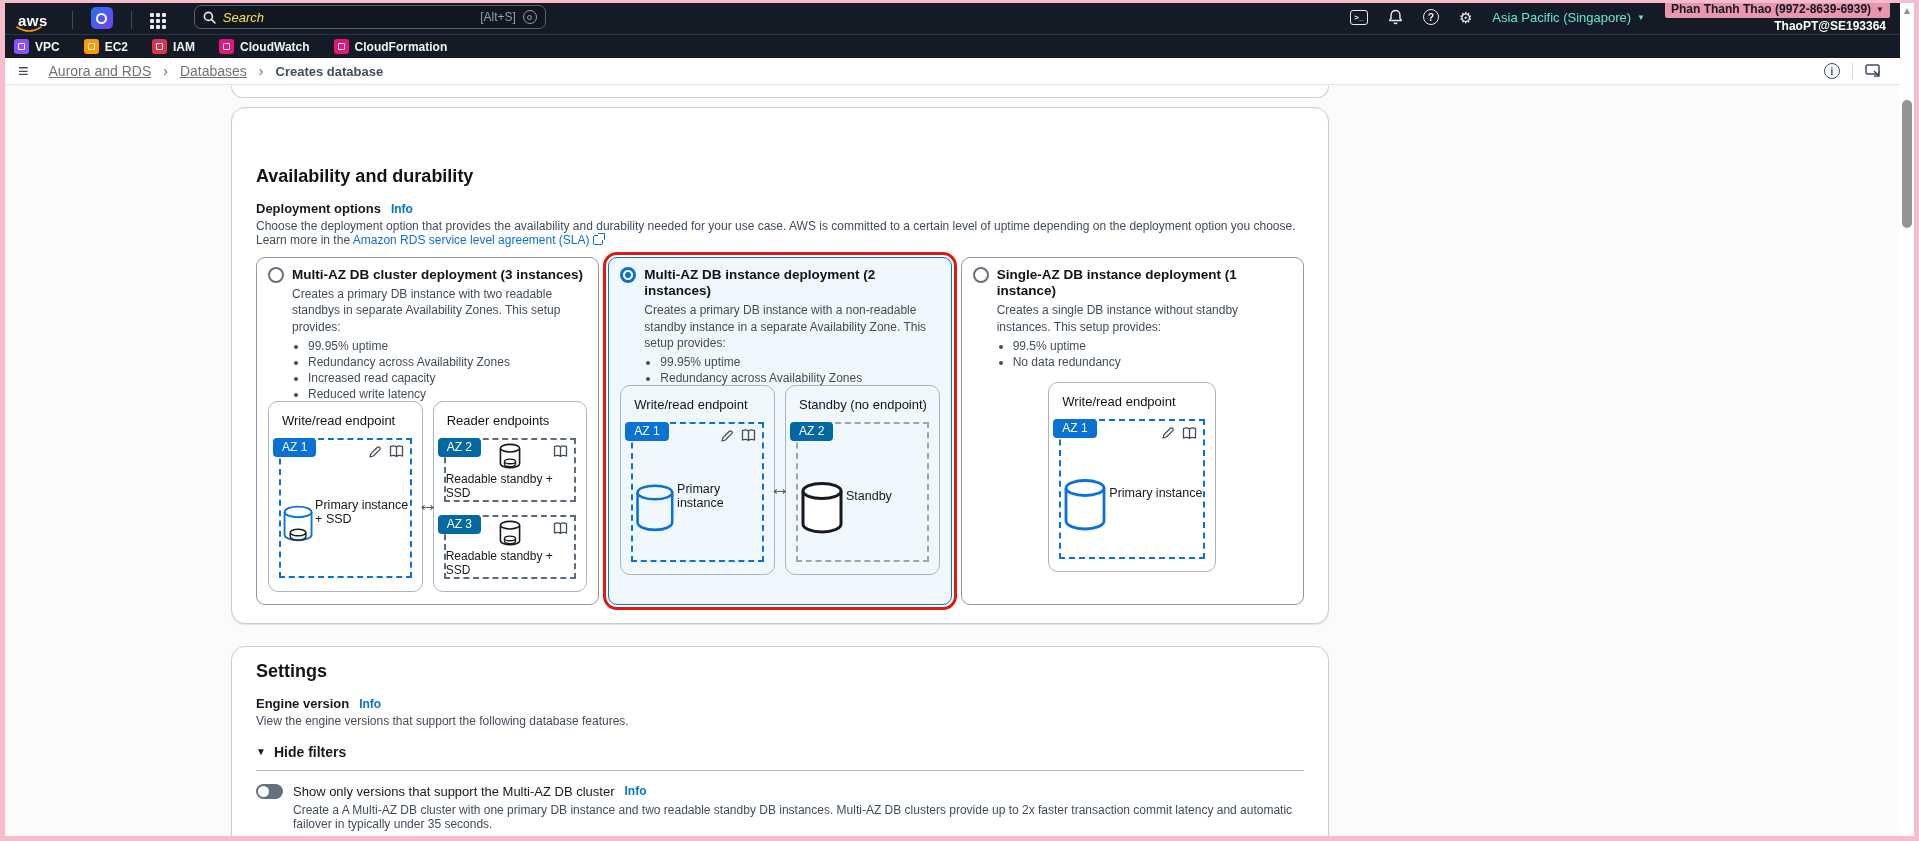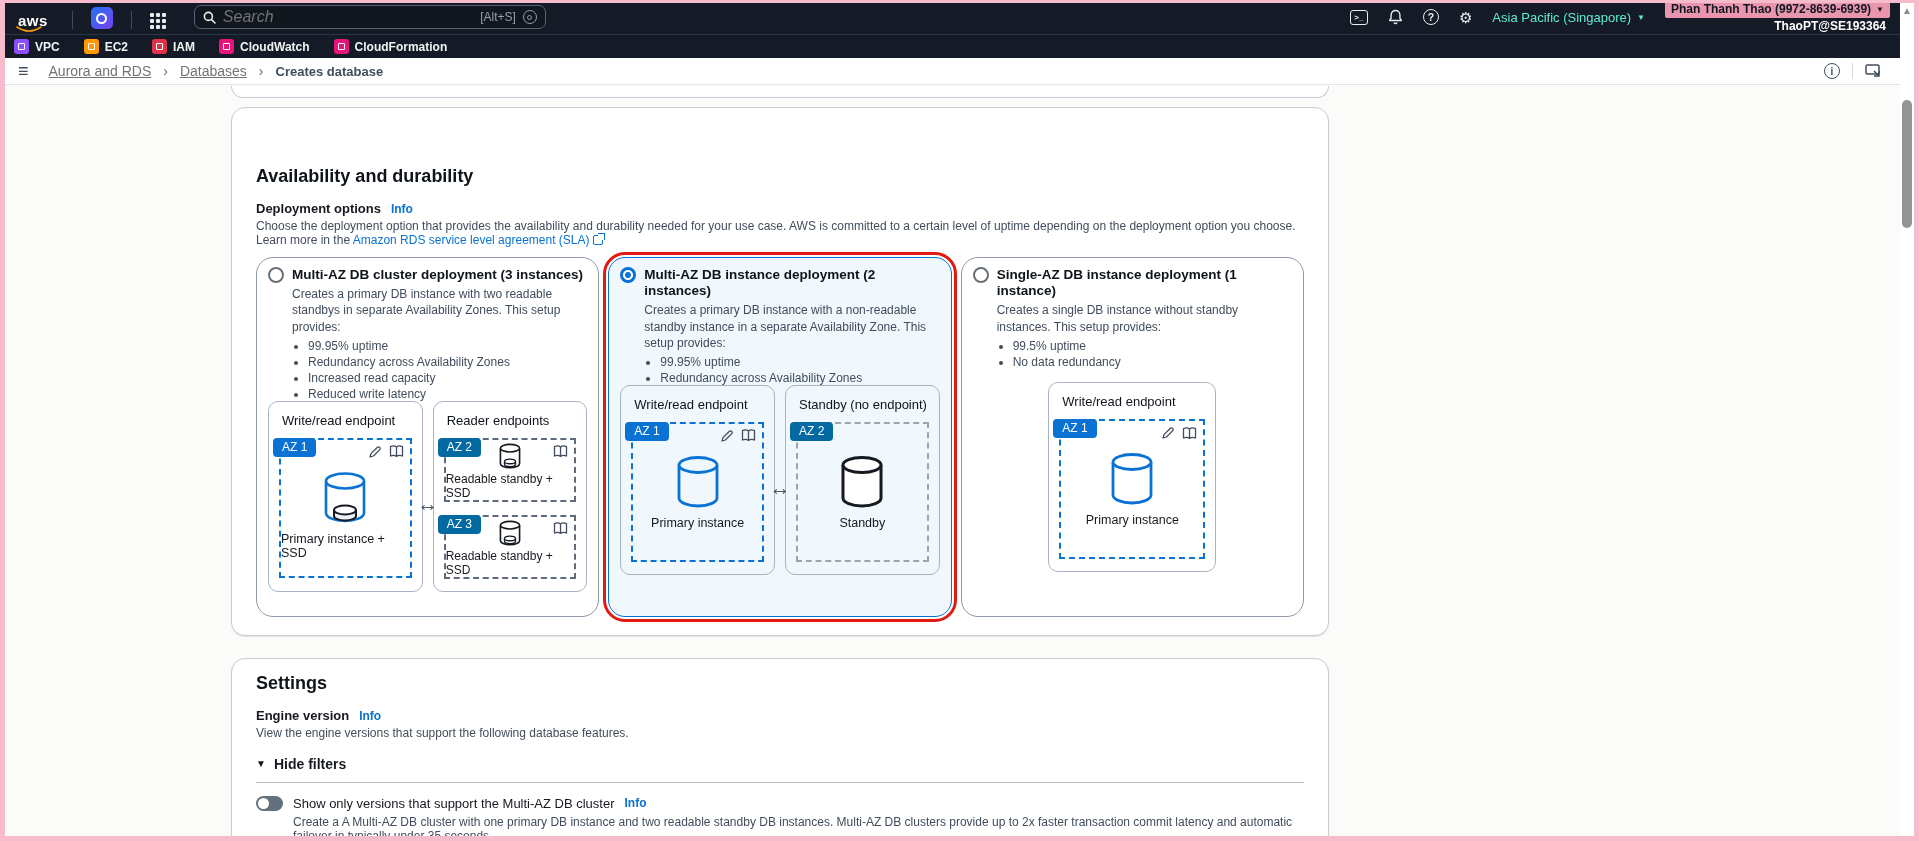--- a/index.html
+++ b/index.html
@@ -15,21 +15,21 @@
   .aws-logo svg { position:absolute; left:4px; bottom:-4px; }
   .nav-div { width:1px; height:18px; background:#3f4b5c; }
   .q-icon { width:22px; height:22px; border-radius:5px; background:linear-gradient(135deg,#2074f1,#7a3ff2);
             display:flex; align-items:center; justify-content:center; }
   .q-icon span { width:11px; height:11px; border:2px solid #fff; border-radius:50%; display:block; }
   .grid-icon { display:grid; grid-template-columns:repeat(3,4px); grid-gap:2px; }
   .grid-icon i { width:4px; height:4px; background:#e9ebed; border-radius:1px; }
   .searchbox { margin-left:10px; width:352px; height:24px; background:#10171f; border:1px solid #56646f;
                border-radius:7px; display:flex; align-items:center; padding:0 8px; gap:7px; }
   .searchbox .mag { flex:none; }
-  .search-ph { color:#737373; font-style:italic; font-size:16px; flex:1; }
+  .search-ph { color:#fde047; font-style:italic; font-size:13px; flex:1; }
   .search-kbd { color:#95a0ab; font-size:12px; }
   .search-q { width:14px; height:14px; border:1.5px solid #95a0ab; border-radius:50%; display:flex;
               align-items:center; justify-content:center; }
   .search-q span { width:5px; height:5px; border:1.5px solid #95a0ab; border-radius:50%; display:block; }
   .nav-right { margin-left:auto; display:flex; align-items:center; gap:20px; }
   .nav-ic { color:#e9ebed; font-size:15px; line-height:1; display:flex; align-items:center; }
   .term-ic { width:18px; height:15px; border:1.5px solid #e9ebed; border-radius:3px; color:#e9ebed;
              font-size:8px; display:flex; align-items:center; justify-content:center; font-weight:700; }
   .help-ic { width:16px; height:16px; border:1.5px solid #e9ebed; border-radius:50%; color:#e9ebed;
              font-size:11px; display:flex; align-items:center; justify-content:center; font-weight:700; }
@@ -71,39 +71,39 @@
   .info-link { color:#0972d3; font-size:12px; font-weight:700; }
   .field-desc { font-size:12px; color:#414d5c; margin-top:3px; }
   .field-desc .lnk { color:#0972d3; }
   .ext-ic { display:inline-block; width:10px; height:10px; border:1.2px solid #0972d3; border-radius:2px;
             position:relative; margin-left:3px; vertical-align:-1px; }
   .ext-ic:after { content:""; position:absolute; right:-3px; top:-3px; width:6px; height:6px;
                   border-top:1.2px solid #0972d3; border-right:1.2px solid #0972d3; background:#fff; }
 
   
   .options-row { display:grid; grid-template-columns:1fr 1fr 1fr; gap:9px; margin-top:10px; }
-  .opt { border:1px solid #8d99a8; border-radius:17px; background:#fff; padding:9px 11px 24px; position:relative; }
+  .opt { border:1px solid #8d99a8; border-radius:9px; background:#fff; padding:9px 11px 12px; position:relative; }
   .opt.selected { background:#f0f7fd; border-color:#0972d3; outline:3px solid #e01a11; outline-offset:2px; }
   .opt-head { display:flex; gap:8px; }
   .radio { flex:none; width:16px; height:16px; border-radius:50%; border:2px solid #687078; background:#fff; margin-top:0; }
   .radio.checked { border:none;
       background:radial-gradient(circle at 50% 50%, #0972d3 0 2.6px, #ffffff 3.4px 4.6px, #0972d3 5.4px 100%); }
   .opt-title { font-size:13.5px; font-weight:700; color:#0f141a; line-height:1.2; }
   .opt-body { min-height:80px; }
   .opt-desc { font-size:12px; color:#414d5c; line-height:1.35; margin:3px 0 0 24px; }
   .opt-bullets { margin:4px 0 0 26px; padding-left:14px; font-size:12px; color:#414d5c; }
   .opt-bullets li { margin-top:2px; }
 
   
   .diag-row { display:flex; gap:10px; position:relative; }
   .diag-row.single { justify-content:center; }
   .dpanel { flex:1; border:1px solid #a9b4c2; border-radius:10px; padding:10px 10px 12px; min-height:180px; }
   .diag-row.single .dpanel { flex:none; width:168px; }
   .dpanel-title { font-size:13px; color:#0f141a; margin:1px 0 10px 3px; }
-  .dbox { position:relative; border:2px dashed #0972d3; height:140px; display:flex; flex-direction:column;
+  .dbox { position:relative; border:2px dashed #0972d3; height:140px; display:flex; flex-direction:row;
           align-items:center; }
   .dbox.gray { border-color:#9aa5b1; }
   .dbox .cyl { margin-top:32px; }
   .dbox .dlabel { margin-top:8px; font-size:12.5px; color:#16191f; }
   .mini { position:relative; border:2px dashed #5f6b7a; height:64px; display:flex; flex-direction:column;
           align-items:center; }
   .mini + .mini { margin-top:13px; }
   .mini .cyl { margin-top:3px; }
   .mini .dlabel { font-size:12px; color:#16191f; margin-top:1px; }
   .az { position:absolute; top:-2px; left:-8px; color:#fff; font-size:12px; padding:2px 9px 3px; border-radius:4px; }

